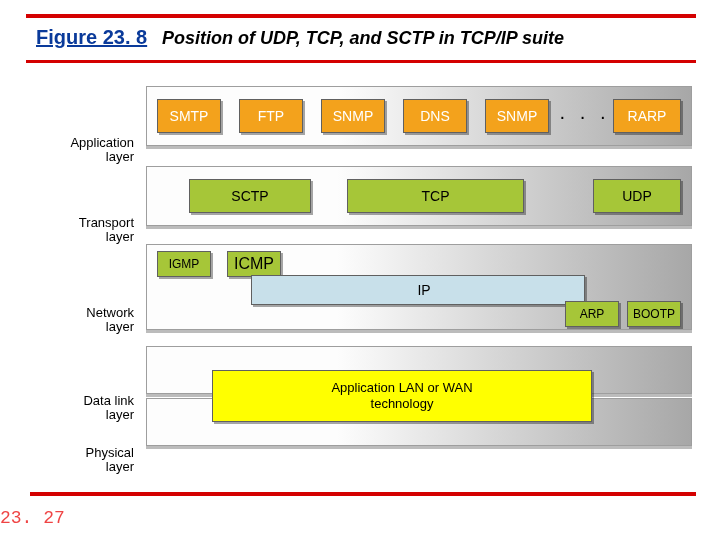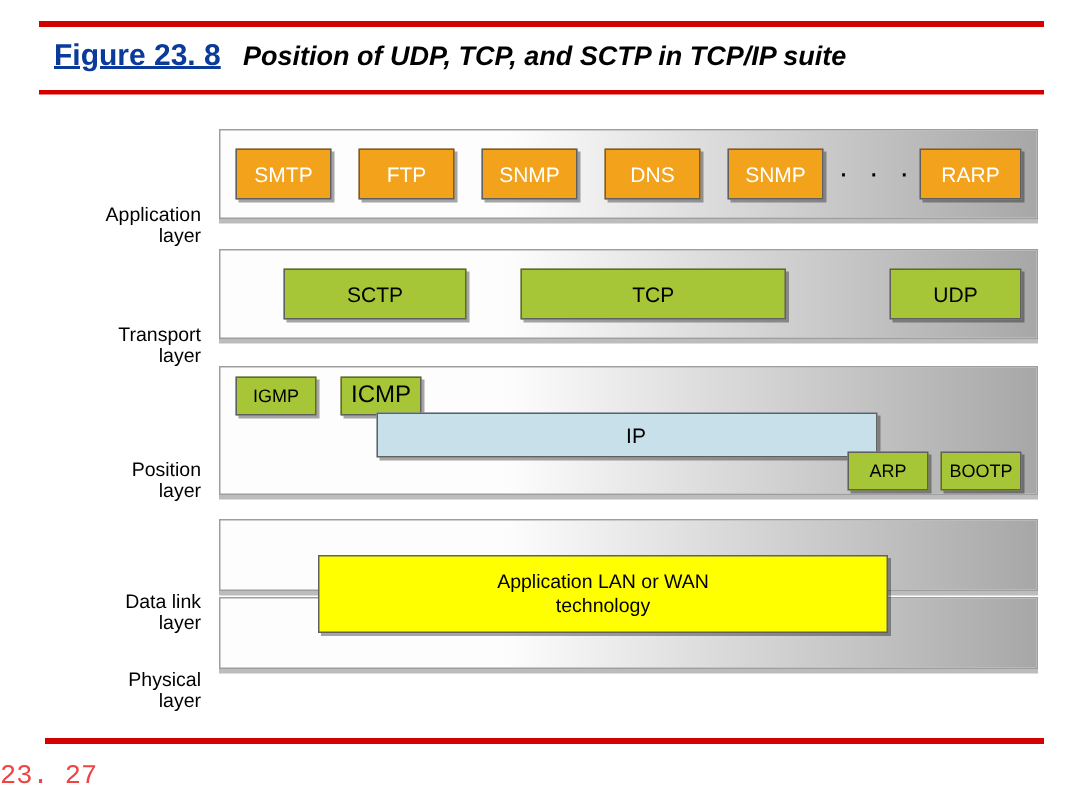--- a/index.html
+++ b/index.html
@@ -61,21 +61,21 @@
     <div class="layer-label" style="top:102px">
       <span>Transport</span><br><span>layer</span>
     </div>
     <div class="panel" style="top:86px;width:544px;height:58px">
       <div class="box green" style="left:42px;top:12px;width:120px;height:32px">SCTP</div>
       <div class="box green" style="left:200px;top:12px;width:175px;height:32px">TCP</div>
       <div class="box green" style="left:446px;top:12px;width:86px;height:32px">UDP</div>
     </div>
 
     <div class="layer-label" style="top:192px">
-      <span>Position</span><br><span>layer</span>
+      <span>Network</span><br><span>layer</span>
     </div>
     <div class="panel" style="top:164px;width:544px;height:84px">
       <div class="box green" style="left:10px;top:6px;width:52px;height:24px;font-size:12px">IGMP</div>
       <div class="box green" style="left:80px;top:6px;width:52px;height:24px;font-size:16px">ICMP</div>
       <div class="box blue" style="left:104px;top:30px;width:320px;height:28px">IP</div>
       <div class="box green" style="left:418px;top:56px;width:52px;height:24px;font-size:12px">ARP</div>
       <div class="box green" style="left:480px;top:56px;width:52px;height:24px;font-size:12px">BOOTP</div>
     </div>
 
     <div class="layer-label" style="top:280px">

